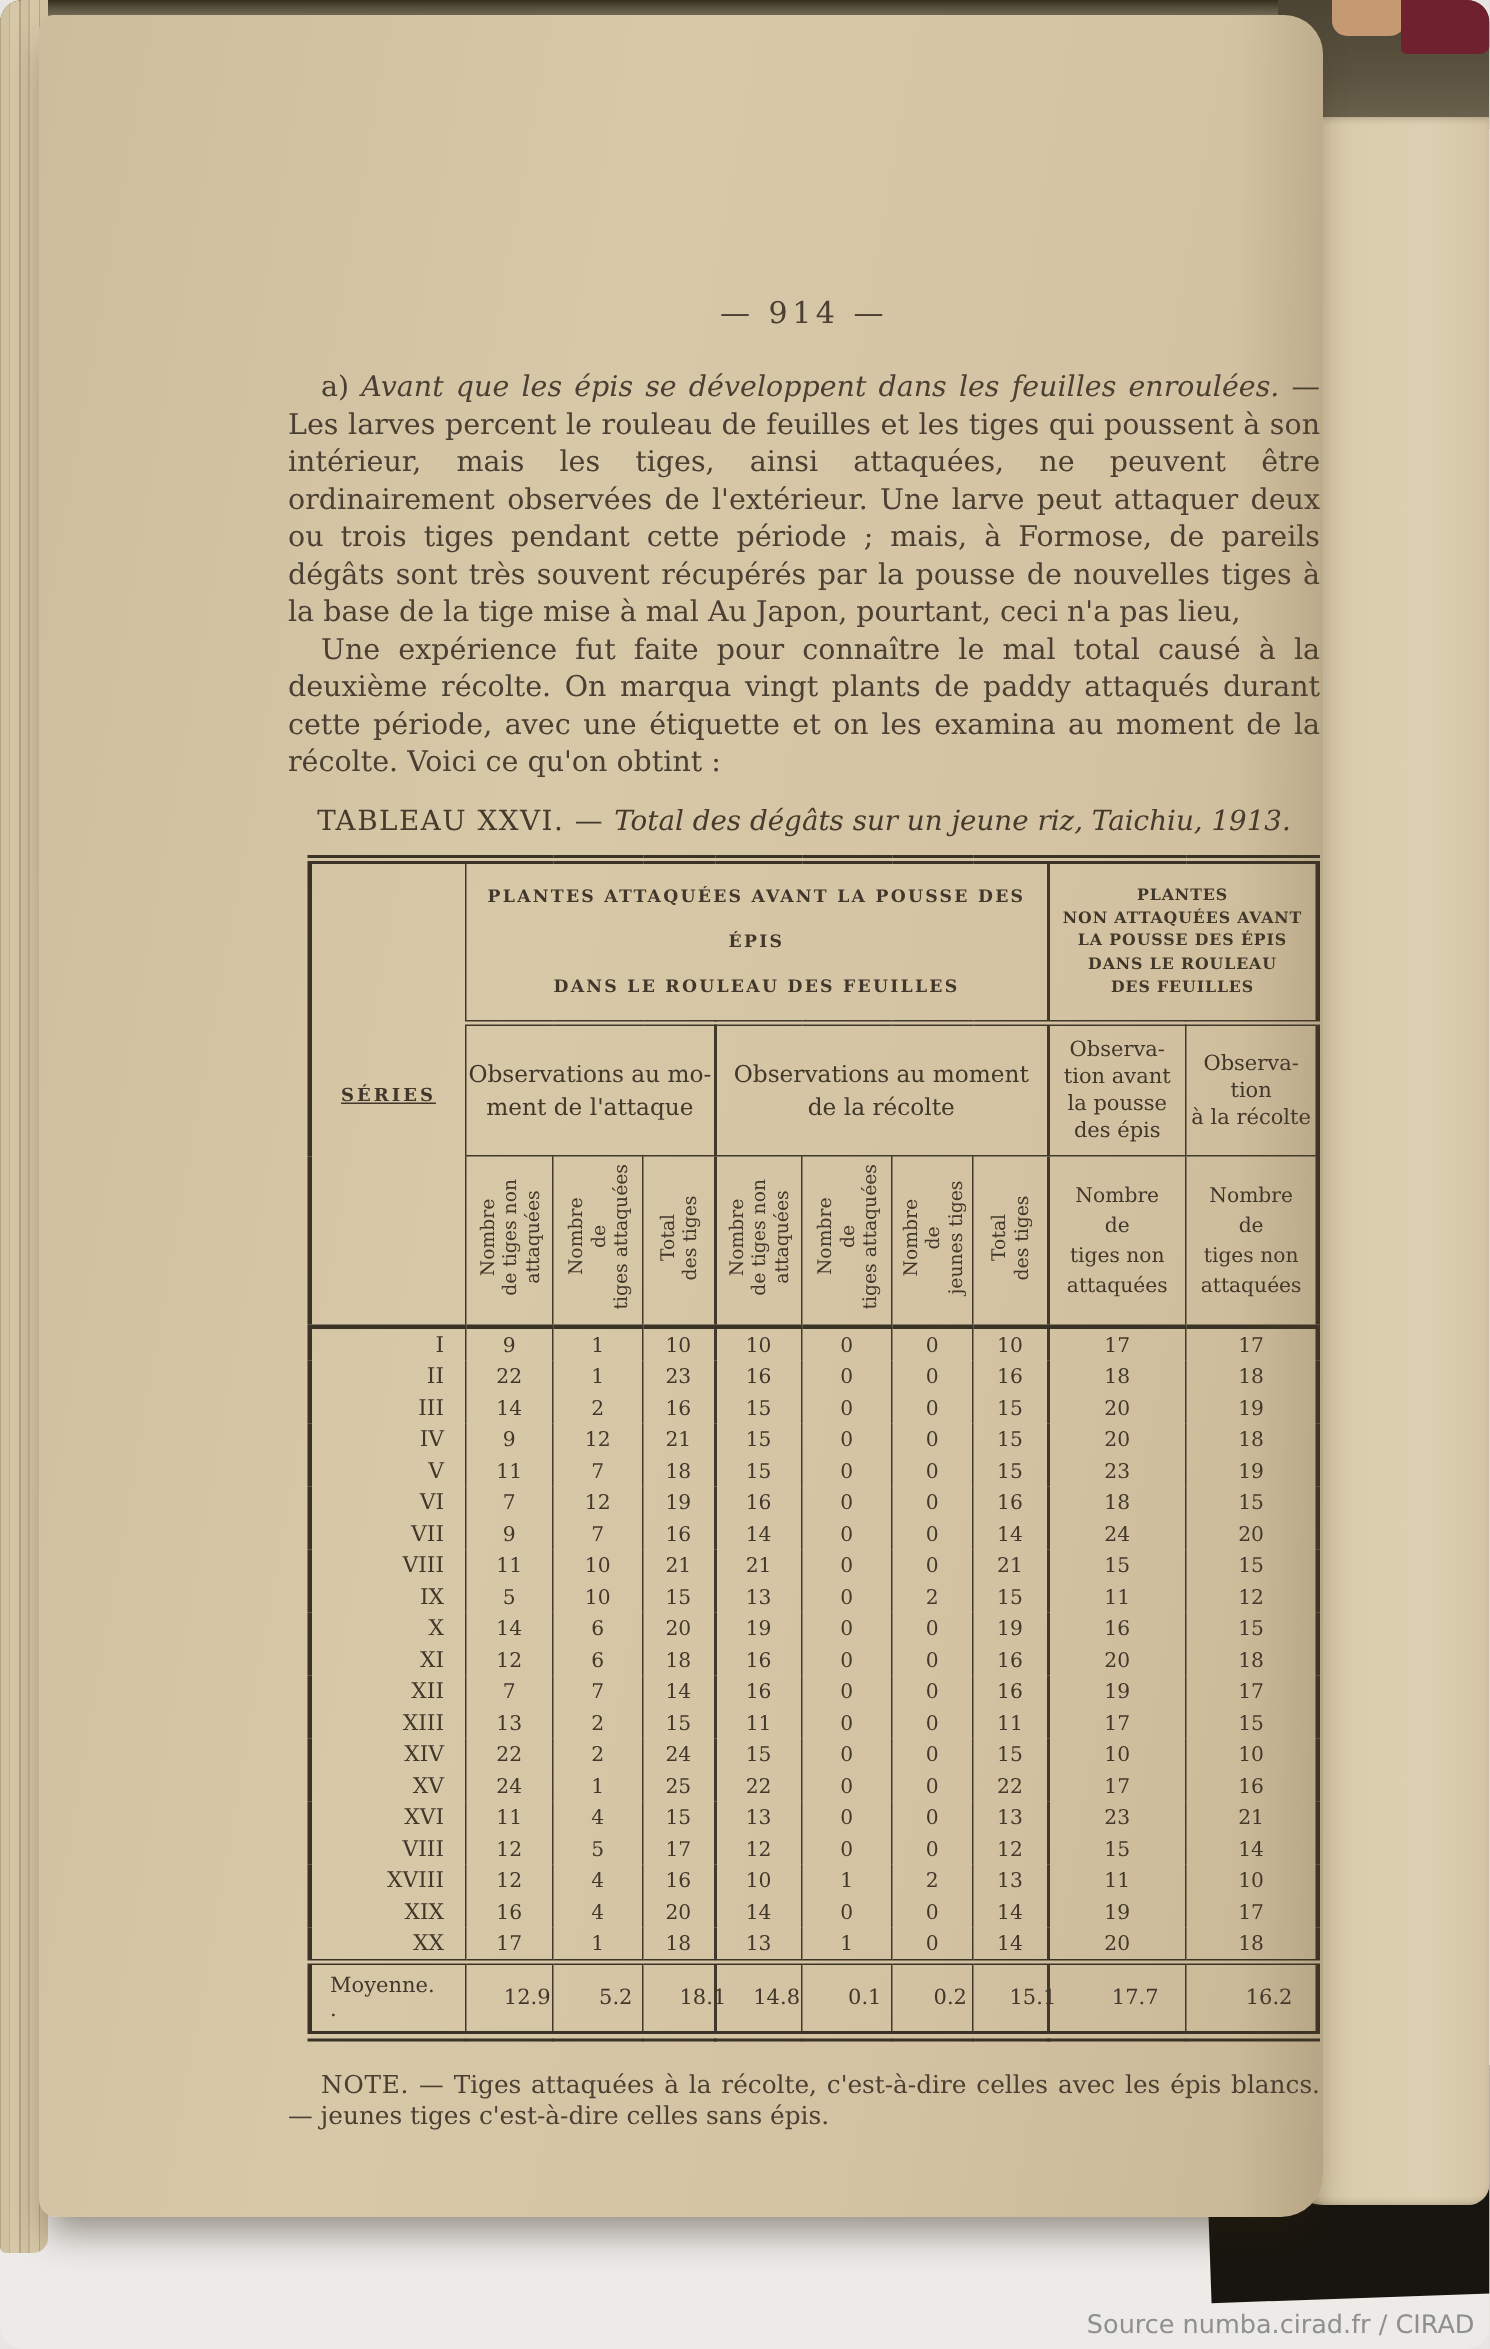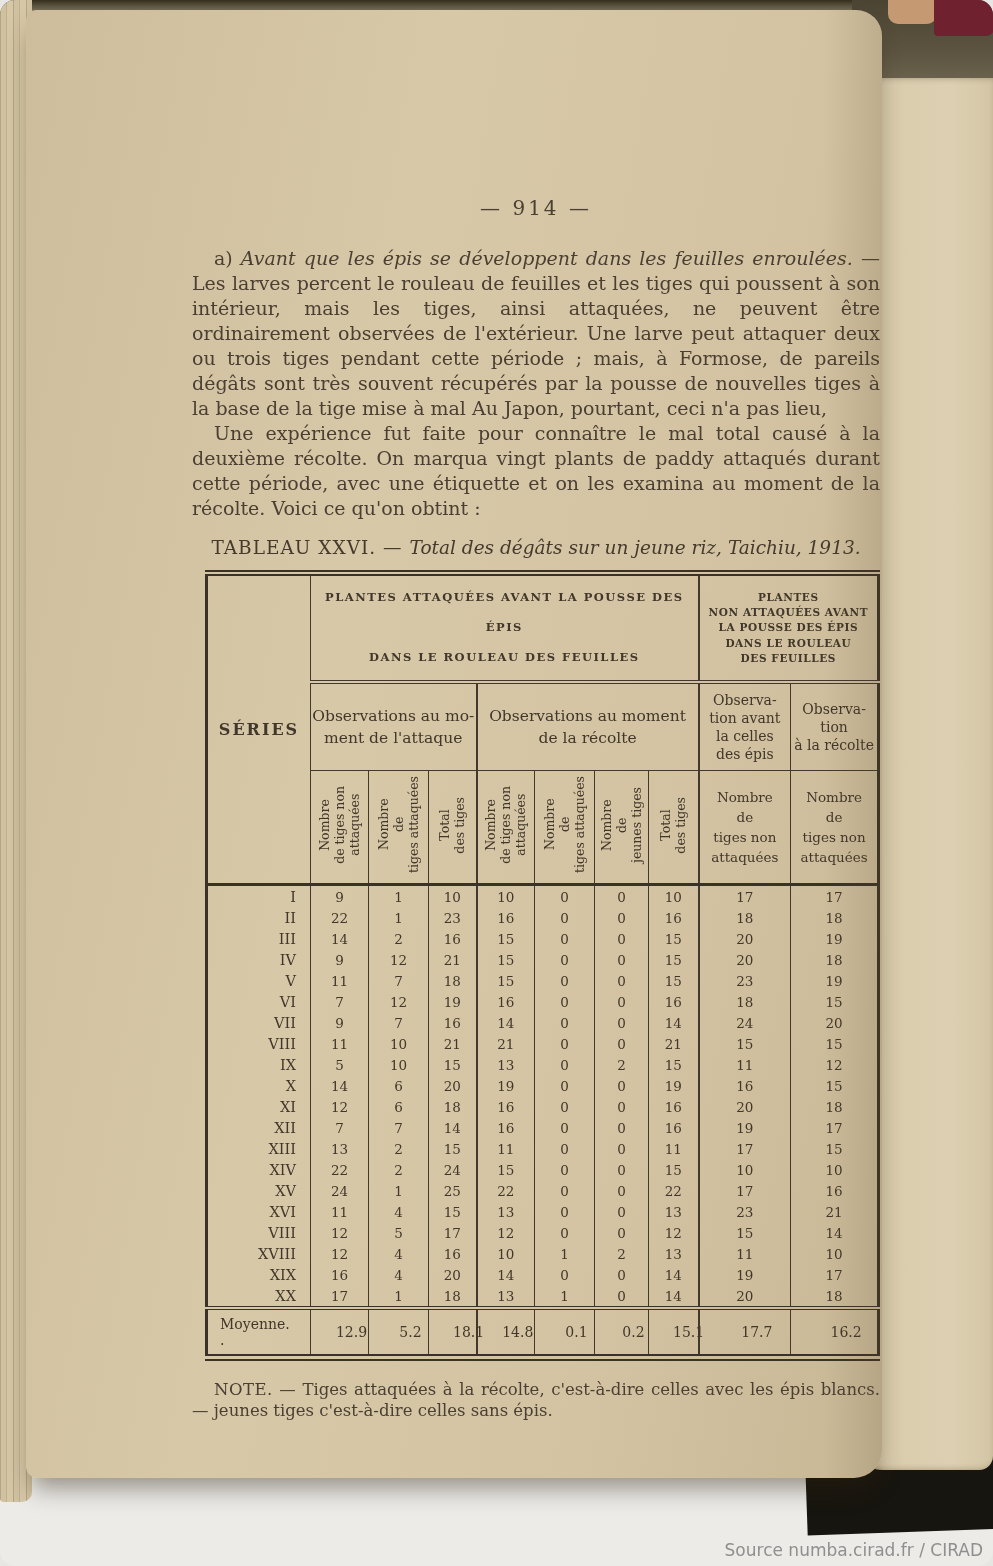--- a/index.html
+++ b/index.html
@@ -78,22 +78,23 @@
     border-collapse:collapse;table-layout:fixed;
     width:672px;margin:12px 0 0 13px;
     color:#41372a;
     border:3px solid #3a3226;border-top:6px double #3a3226;border-bottom:7px double #3a3226;
   }
   table.dmg td{padding:0;}
   .pre{white-space:pre-line;}
 
   .series-head{
     text-align:center;vertical-align:middle;
-    font-size:16px;font-weight:bold;letter-spacing:2px;
+    font-size:12px;font-weight:bold;letter-spacing:2px;
     border-bottom:3px solid #3a3226;
+    text-decoration:underline;
   }
   .group{
     text-align:center;vertical-align:middle;
     font-weight:bold;border-left:1px solid #42392c;
     border-bottom:4px double #42392c;height:104px;
   }
   .g-left{font-size:11.5px;letter-spacing:1.5px;line-height:2.6;}
   .g-right{font-size:10.5px;letter-spacing:.6px;line-height:1.45;}
   .sub{
     text-align:center;vertical-align:middle;font-size:15.5px;line-height:1.45;
@@ -186,21 +187,21 @@
 DANS LE ROULEAU
 DES FEUILLES</td>
           </tr>
           <tr>
             <td class="sub pre" colspan="3">Observations au mo-
 ment de l'attaque</td>
             <td class="sub pre sep2" colspan="4">Observations au moment
 de la récolte</td>
             <td class="sub sub-sm pre sep2">Observa-
 tion avant
-la celles
+la pousse
 des épis</td>
             <td class="sub sub-sm pre">Observa-
 tion
 à la récolte</td>
           </tr>
           <tr class="rot-row">
             <td><div class="rot pre">Nombre
 de tiges non
 attaquées</div></td>
             <td><div class="rot pre">Nombre

